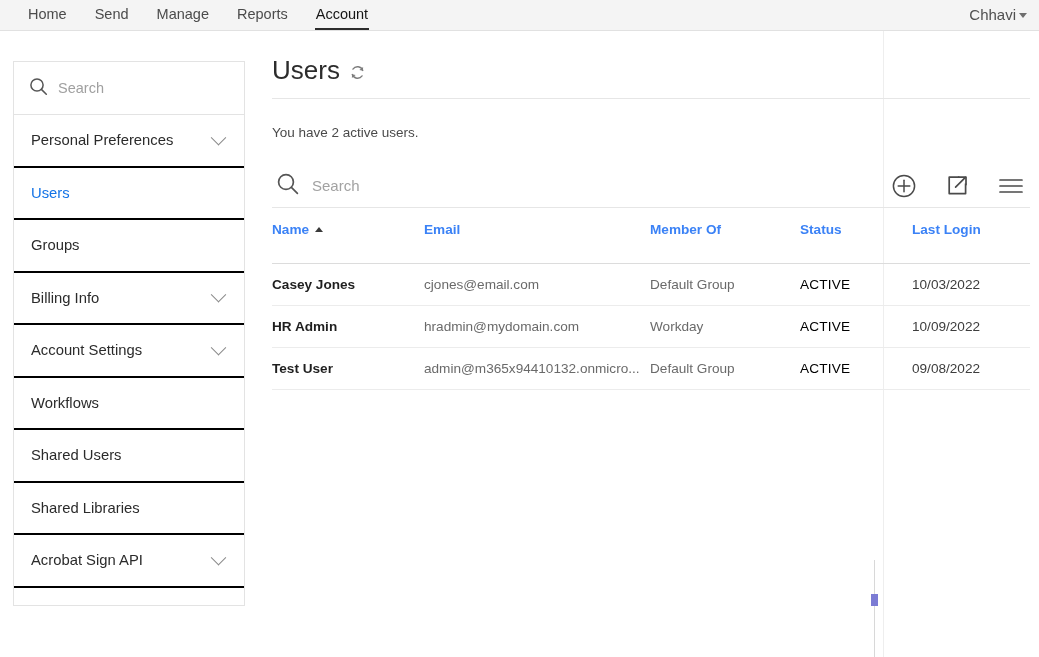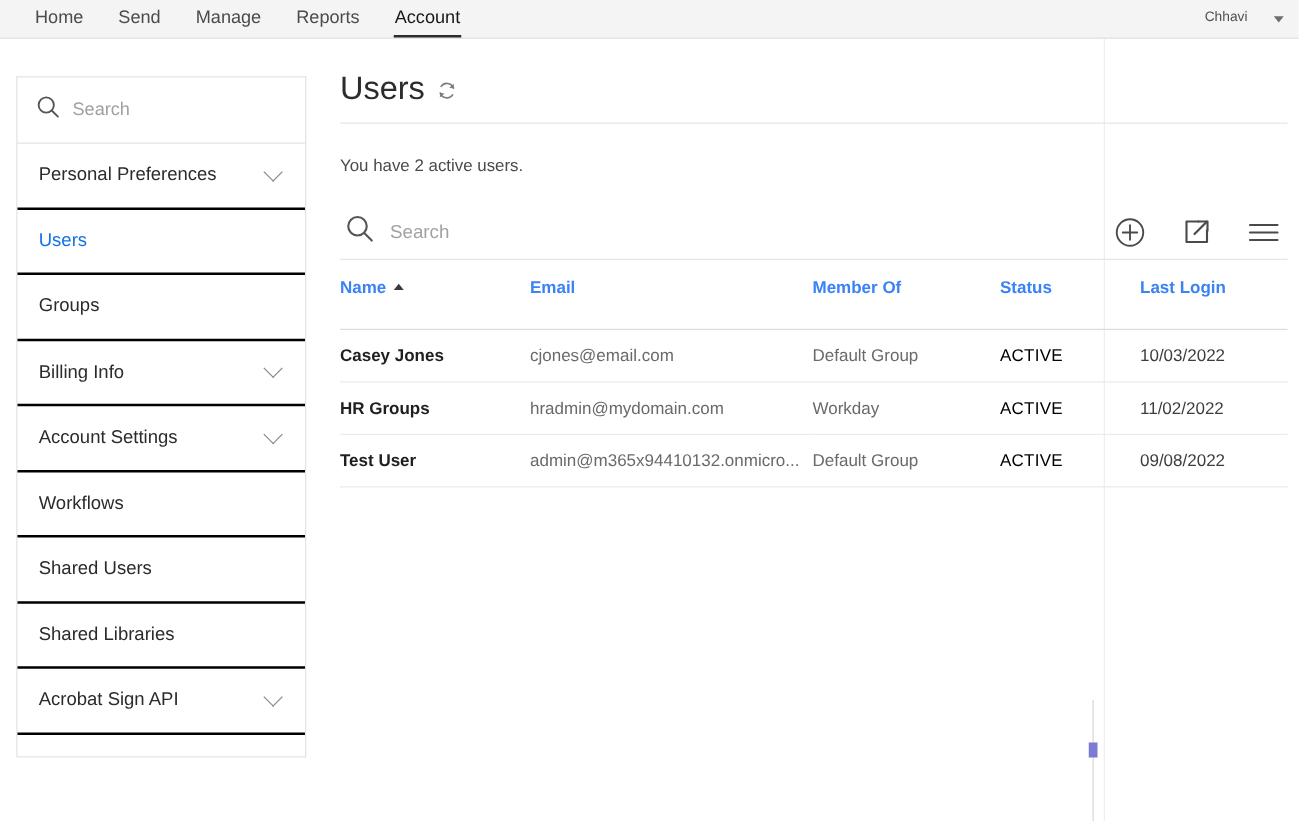--- a/index.html
+++ b/index.html
@@ -40,23 +40,23 @@
   .nav-item.active { color: #161616; }
   .nav-item.active::after {
     content: "";
     position: absolute;
     left: 13px; right: 13px; bottom: 0px;
     height: 2px; background: #2c2c2c;
   }
   .user-menu {
     position: absolute;
     right: 12px; top: 6px;
-    font-size: 11px;
+    font-size: 15px;
     color: #505050;
-    display: flex; align-items: center; gap: 21px;
+    display: flex; align-items: center; gap: 3px;
     cursor: pointer;
     line-height: 17px;
   }
   .caret-dn {
     width: 0; height: 0;
     border-left: 4.5px solid transparent;
     border-right: 4.5px solid transparent;
     border-top: 5px solid #6e6e6e;
     margin-top: 2px;
   }
@@ -342,25 +342,25 @@
       </thead>
       <tbody id="users-body">
           <tr>
             <td class="name">Casey Jones</td>
             <td class="email">cjones@email.com</td>
             <td class="member">Default Group</td>
             <td class="status">ACTIVE</td>
             <td class="login">10/03/2022</td>
           </tr>
           <tr>
-            <td class="name">HR Groups</td>
+            <td class="name">HR Admin</td>
             <td class="email">hradmin@mydomain.com</td>
             <td class="member">Workday</td>
             <td class="status">ACTIVE</td>
-            <td class="login">11/02/2022</td>
+            <td class="login">10/09/2022</td>
           </tr>
           <tr>
             <td class="name">Test User</td>
             <td class="email">admin@m365x94410132.onmicro...</td>
             <td class="member">Default Group</td>
             <td class="status">ACTIVE</td>
             <td class="login">09/08/2022</td>
           </tr>
         </tbody>
     </table>

